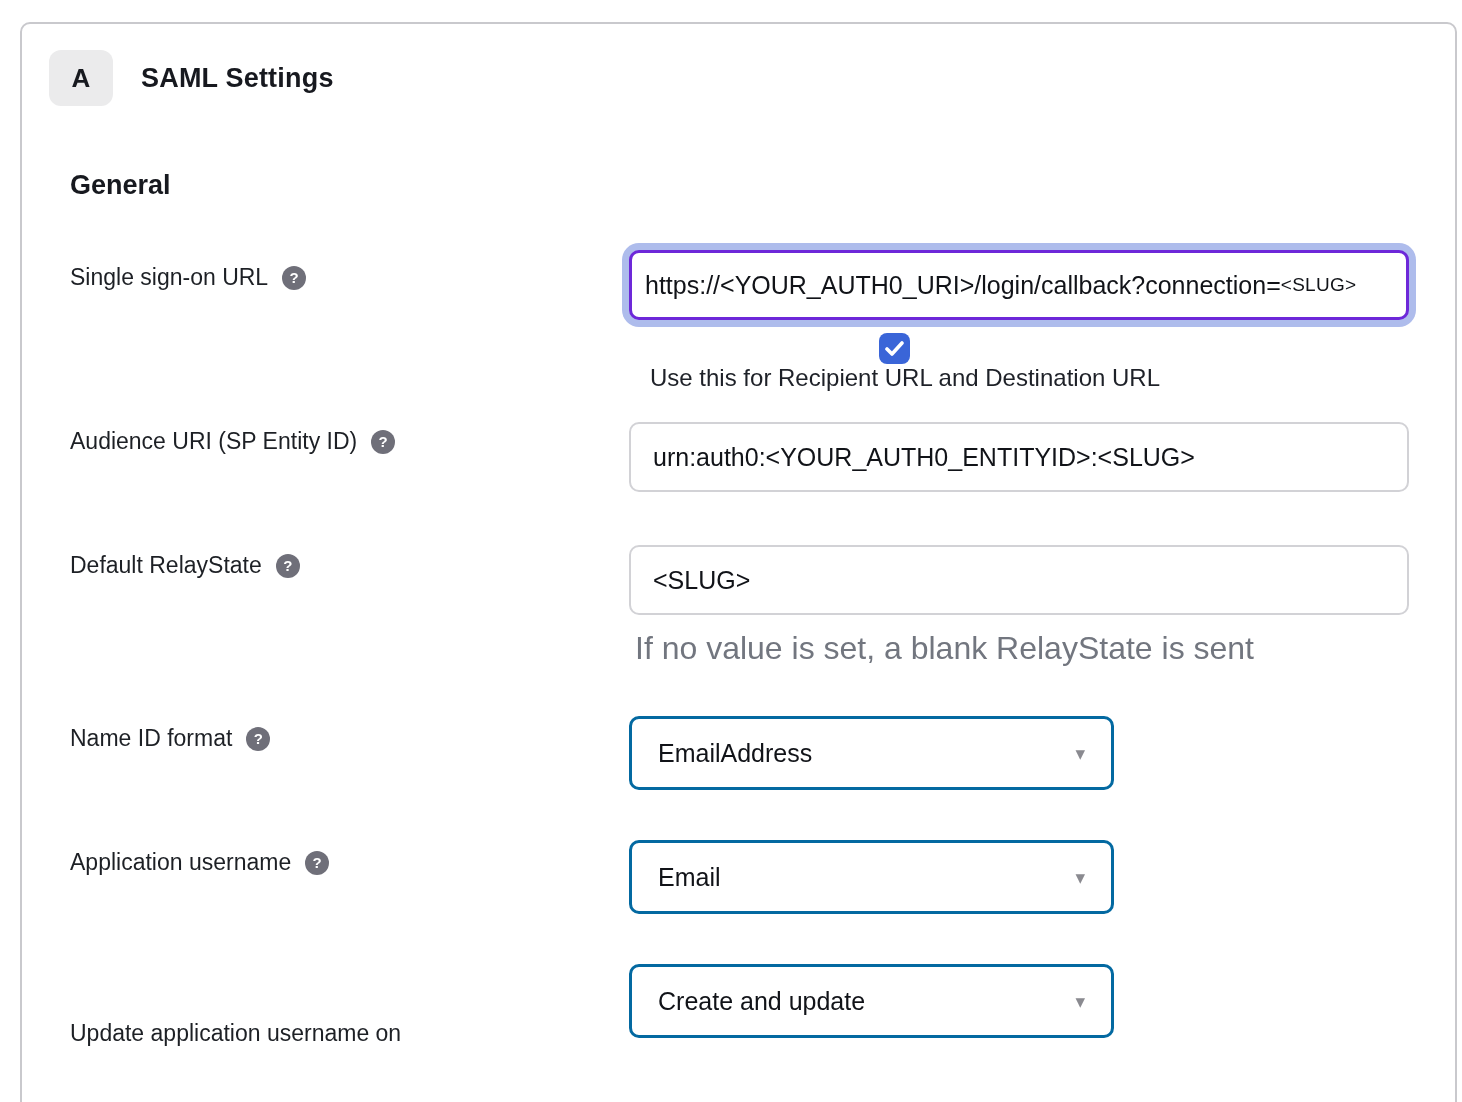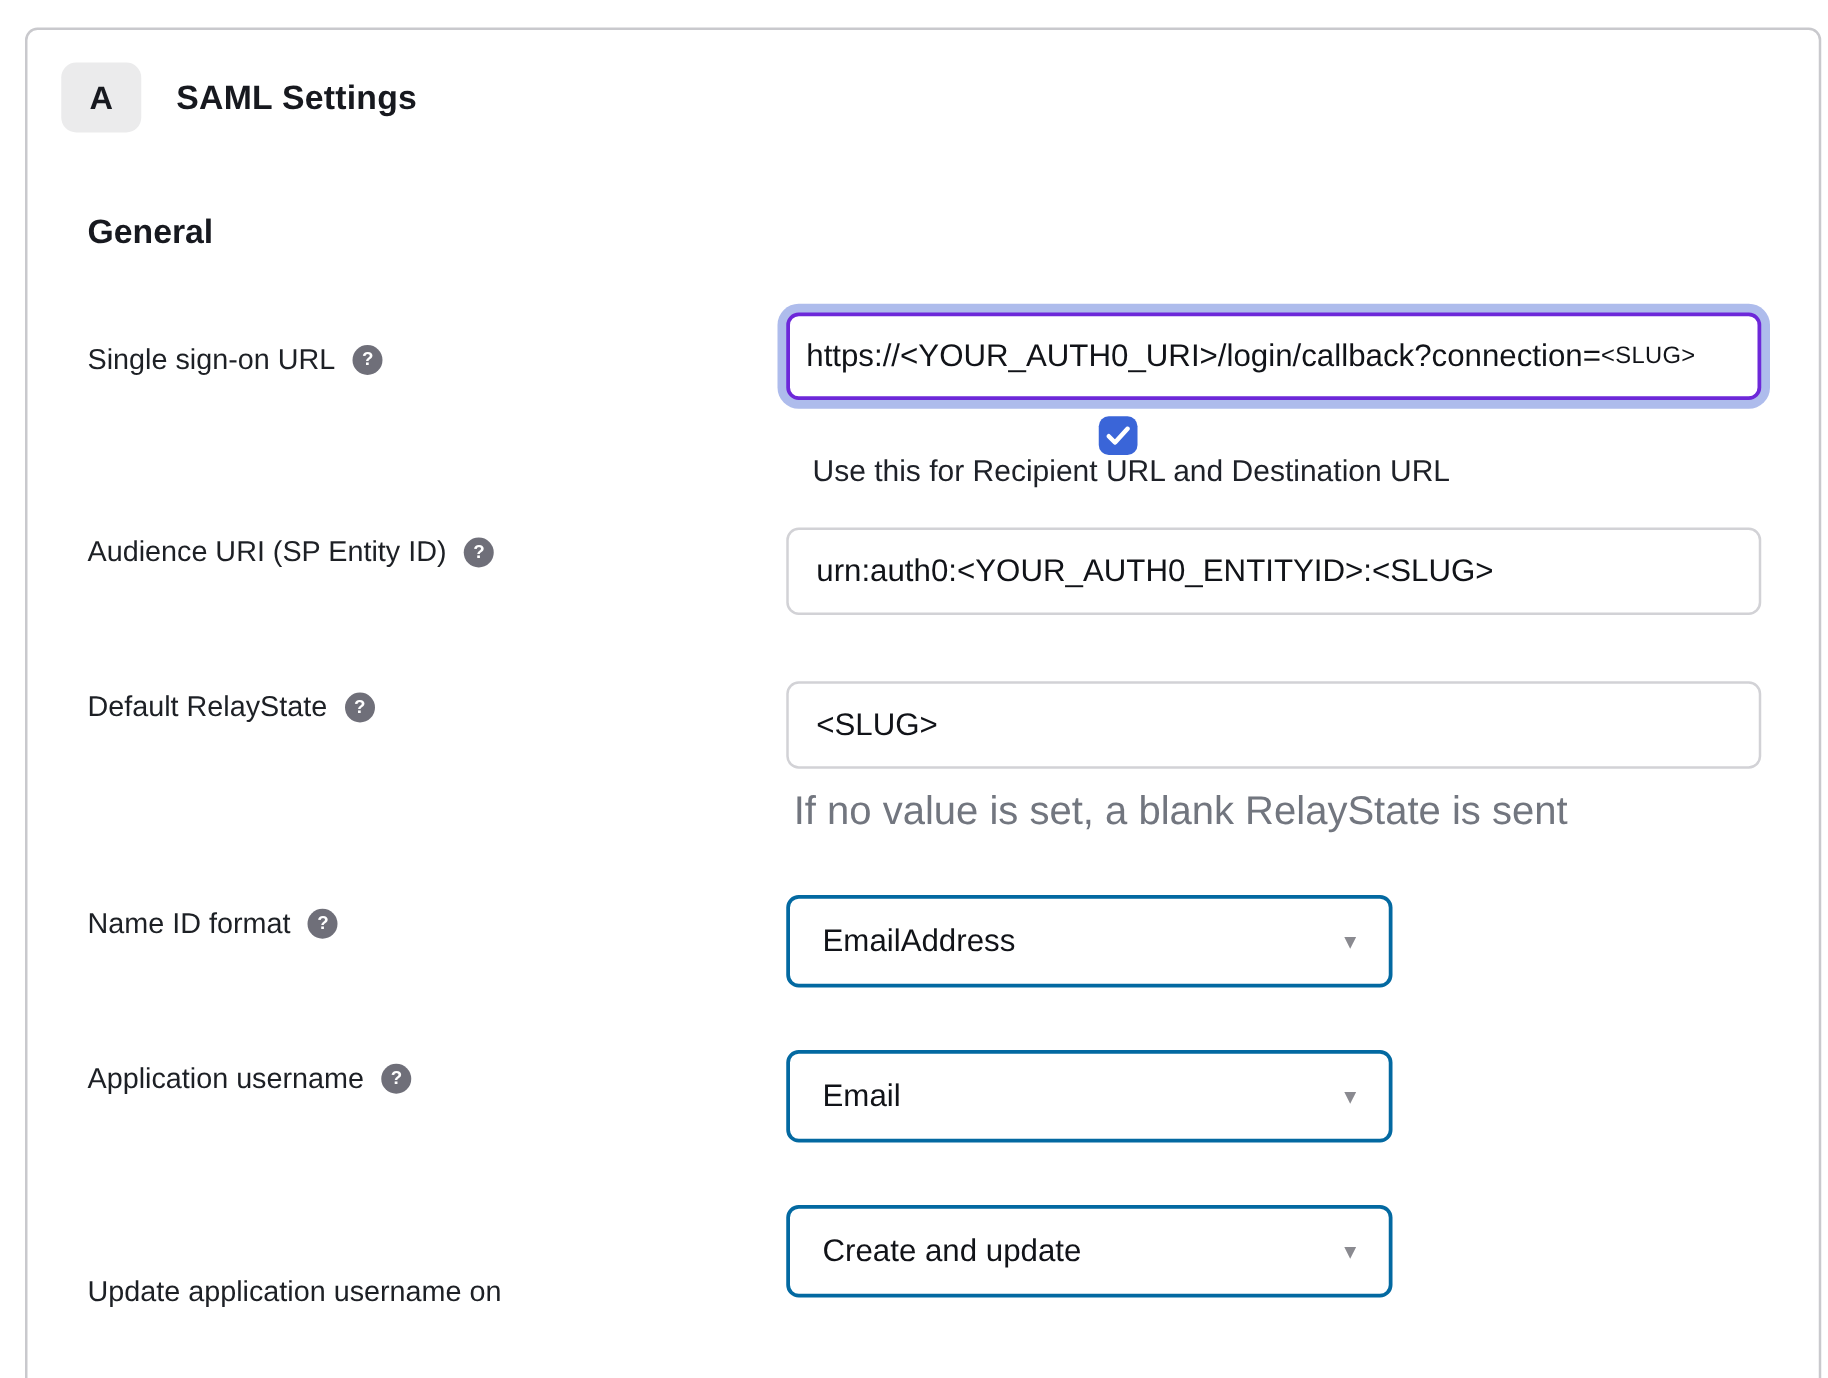--- a/index.html
+++ b/index.html
@@ -118,21 +118,21 @@
 
 <div class="card">
 
   <div class="hdr">
     <div class="badge">A</div>
     <div class="hdr-title">SAML Settings</div>
   </div>
 
   <div class="section-title">General</div>
 
-  <div class="field-label" style="top:250px;">
+  <div class="field-label" style="top:240px;">
     <span>Single sign-on URL</span>
     <span class="help-icon">?</span>
   </div>
   <div class="text-input focused" style="top:226px;">
     <span>https://&lt;YOUR_AUTH0_URI&gt;/login/callback?connection=</span>
       <span class="slug-small">&lt;SLUG&gt;</span>
   </div>
   <div class="checkbox-row" style="top:309px;">
     <span class="checkbox">
       <svg width="19" height="15" viewBox="0 0 19 15">

